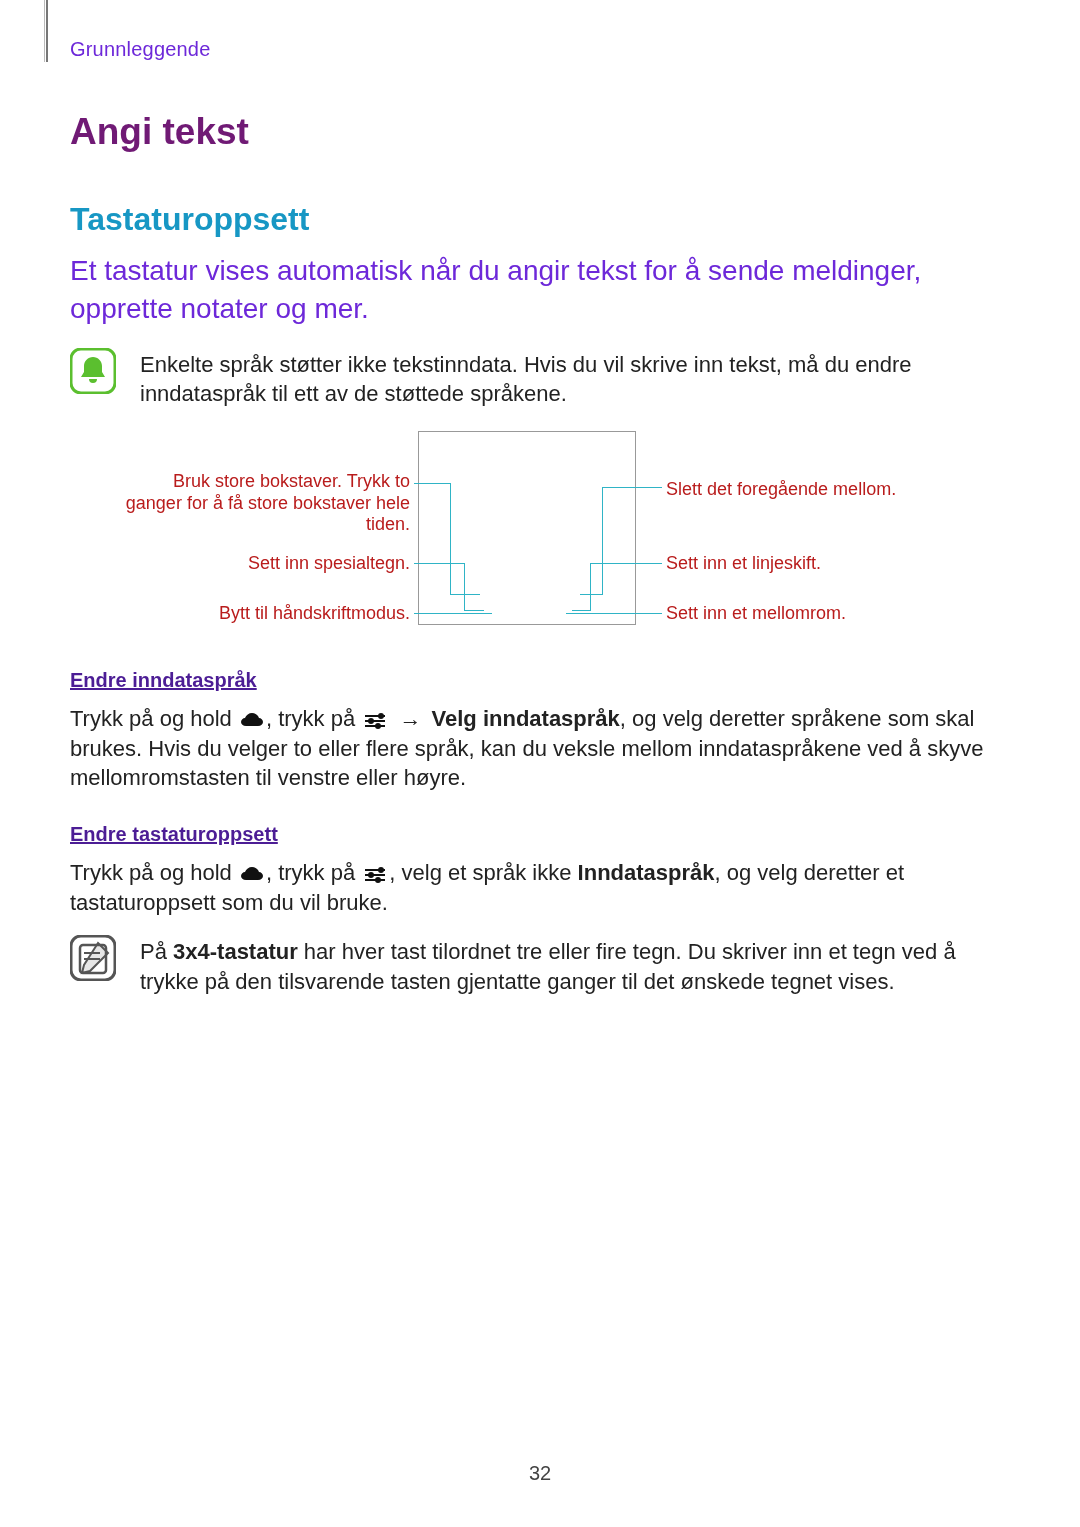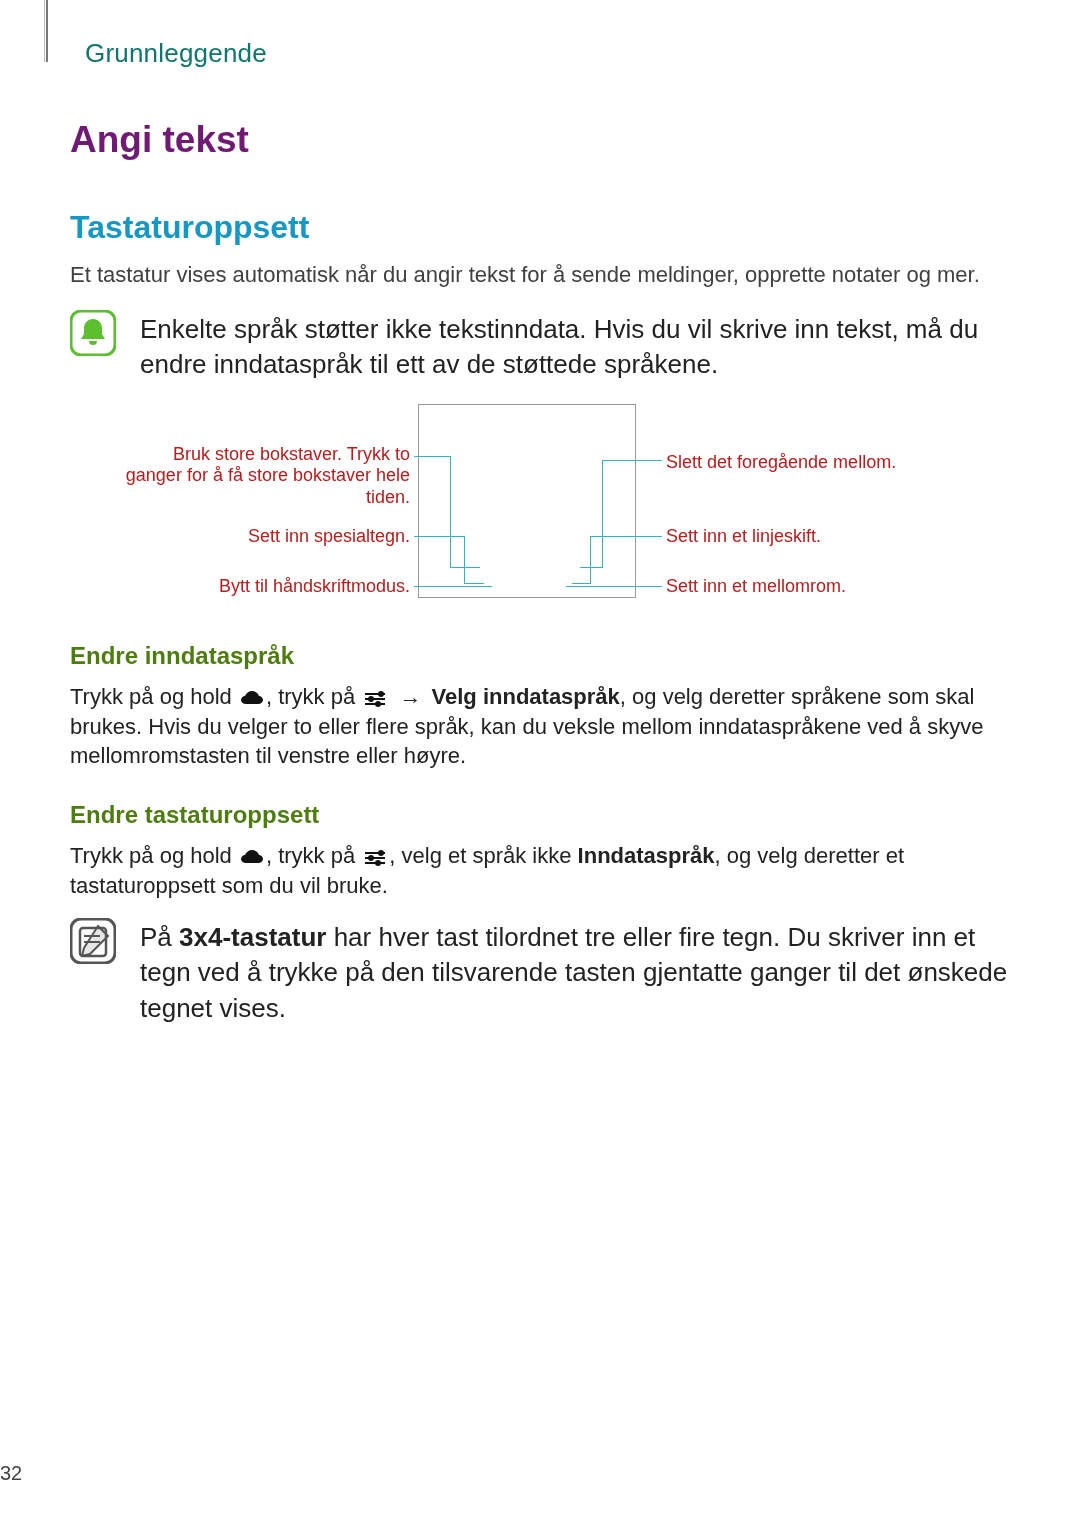--- a/index.html
+++ b/index.html
@@ -1,29 +1,29 @@
 <!DOCTYPE html>
 <html><head>
 <meta charset="utf-8">
 <style>
   * { box-sizing: border-box; margin: 0; padding: 0; }
   html, body { width: 1080px; height: 1527px; background: #fff; font-family: "Segoe UI", Arial, sans-serif; color: #222; }
   .page { width: 1080px; height: 1527px; position: relative; padding: 38px 70px 0 70px; }
   .header-bar { position: absolute; left: 46px; top: 0; width: 2px; height: 62px; background: #777; }
   .header-bar2 { position: absolute; left: 44px; top: 0; width: 1px; height: 62px; background: #bbb; }
-  .breadcrumb { font-size: 26px; color: #0f766e; margin-left: 15px; margin-bottom: 50px; letter-spacing: 0.2px; }
+  .breadcrumb { font-size: 20px; color: #6d28d9; margin-left: 0; margin-bottom: 50px; letter-spacing: 0.2px; }
   .h1 { font-size: 37px; font-weight: 700; color: #701a75; margin-bottom: 48px; }
   .h2 { font-size: 32px; font-weight: 700; color: #1797c4; margin-bottom: 14px; }
-  .body-text { font-size: 22px; line-height: 1.35; color: #404040; margin-bottom: 20px; }
+  .body-text { font-size: 28px; line-height: 1.35; color: #6d28d9; margin-bottom: 20px; }
   .note-row { display: flex; gap: 24px; margin-top: 6px; margin-bottom: 22px; }
-  .note-text { font-size: 26px; line-height: 1.35; color: #222; flex: 1; padding-top: 2px; }
-  .h3 { font-size: 24px; font-weight: 700; color: #4d7c0f; margin-top: 30px; margin-bottom: 12px; }
+  .note-text { font-size: 22px; line-height: 1.35; color: #222; flex: 1; padding-top: 2px; }
+  .h3 { font-size: 20px; font-weight: 700; color: #4c1d95; margin-top: 30px; margin-bottom: 12px; text-decoration: underline; }
   .para { font-size: 22px; line-height: 1.35; color: #222; margin-bottom: 4px; }
   .bold { font-weight: 700; }
-  .page-num { position: absolute; bottom: 42px; left: 0; width: 1080px; text-align: left; font-size: 20px; color: #444; }
+  .page-num { position: absolute; bottom: 42px; left: 0; width: 1080px; text-align: center; font-size: 20px; color: #444; }
   
   .diagram { position: relative; width: 940px; height: 208px; margin: 14px 0 20px 0; }
   .kbd { position: absolute; left: 348px; top: 0; width: 218px; height: 194px; border: 1px solid #999; background: #fff; }
   .dlabel { position: absolute; font-size: 18px; color: #b91c1c; line-height: 1.2; }
   .left { text-align: right; }
   .right { text-align: left; }
   .leader { position: absolute; height: 1px; background: #2fb4c6; }
   .leaderV { position: absolute; width: 1px; background: #2fb4c6; }
   
   .note-icon { width: 46px; height: 46px; flex-shrink: 0; }

